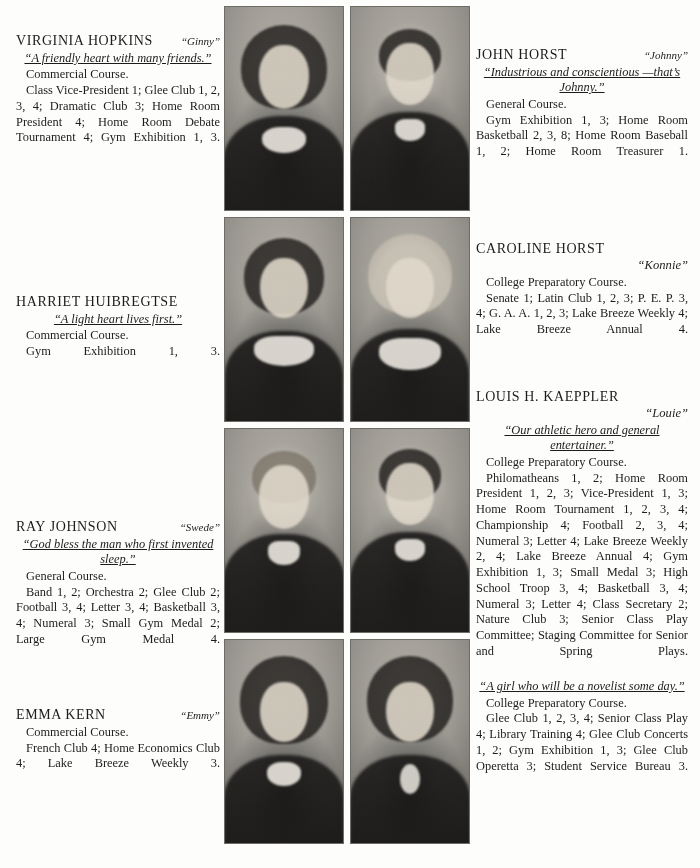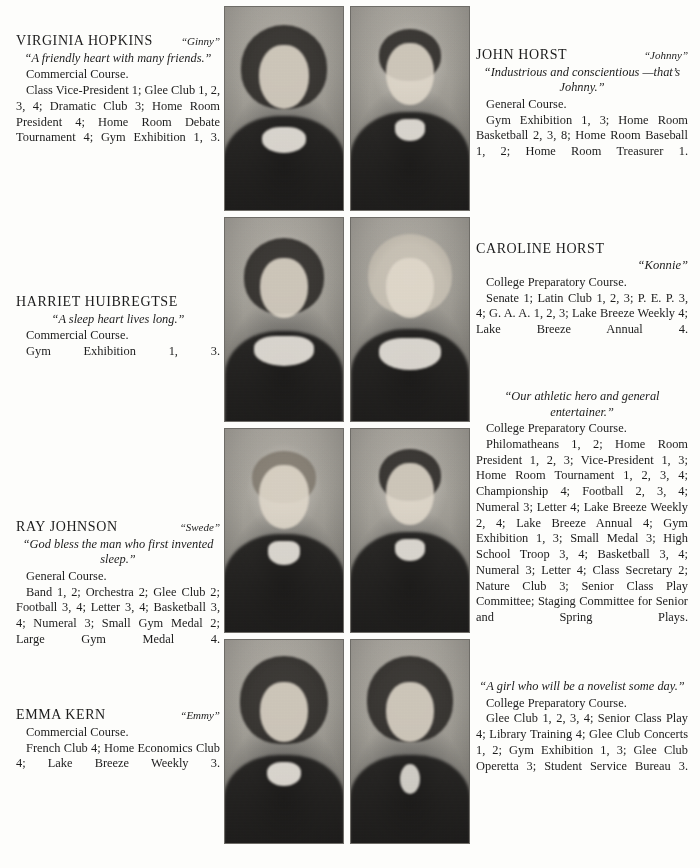--- a/index.html
+++ b/index.html
@@ -126,20 +126,21 @@
     display: block;
     text-align: right;
     font-style: italic;
     font-size: 12.6px;
   }
   .quote {
     font-style: italic;
     text-align: center;
     margin-top: 1px;
     line-height: 1.25;
+    text-decoration: underline;
   }
   .course {
     text-align: justify;
     text-indent: 10px;
     margin-top: 1px;
   }
   .acts {
     text-align: justify;
     text-indent: 10px;
     margin-top: 0px;
@@ -252,21 +253,21 @@
     <div class="quote">“A friendly heart with many friends.”</div>
     <div class="course">Commercial Course.</div>
     <div class="acts">Class Vice-President 1; Glee Club 1, 2, 3, 4; Dramatic Club 3; Home Room President 4; Home Room Debate Tournament 4; Gym Exhibition 1, 3.</div>
   </div>
 
   <div class="entry left" style="top:293px;">
     <div class="namerow">
       <span class="name">HARRIET HUIBREGTSE</span>
       <span class="nick"></span>
     </div>
-    <div class="quote">“A sleep heart lives long.”</div>
+    <div class="quote">“A light heart lives first.”</div>
     <div class="course">Commercial Course.</div>
     <div class="acts">Gym Exhibition 1, 3.</div>
   </div>
 
   <div class="entry left" style="top:518px;">
     <div class="namerow">
       <span class="name">RAY JOHNSON</span>
       <span class="nick">“Swede”</span>
     </div>
     <div class="quote">“God bless the man who first invented sleep.”</div>
@@ -296,20 +297,24 @@
   <div class="entry right" style="top:240px;">
     <div class="namerow stacked">
       <span class="name">CAROLINE HORST</span>
       <span class="nick-right">“Konnie”</span>
     </div>
     <div class="course">College Preparatory Course.</div>
     <div class="acts">Senate 1; Latin Club 1, 2, 3; P. E. P. 3, 4; G. A. A. 1, 2, 3; Lake Breeze Weekly 4; Lake Breeze Annual 4.</div>
   </div>
 
   <div class="entry right" style="top:388px;">
+    <div class="namerow stacked">
+      <span class="name">LOUIS H. KAEPPLER</span>
+      <span class="nick-right">“Louie”</span>
+    </div>
     <div class="quote">“Our athletic hero and general entertainer.”</div>
     <div class="course">College Preparatory Course.</div>
     <div class="acts">Philomatheans 1, 2; Home Room President 1, 2, 3; Vice-President 1, 3; Home Room Tournament 1, 2, 3, 4; Championship 4; Football 2, 3, 4; Numeral 3; Letter 4; Lake Breeze Weekly 2, 4; Lake Breeze Annual 4; Gym Exhibition 1, 3; Small Medal 3; High School Troop 3, 4; Basketball 3, 4; Numeral 3; Letter 4; Class Secretary 2; Nature Club 3; Senior Class Play Committee; Staging Committee for Senior and Spring Plays.</div>
   </div>
 
   <div class="entry right" style="top:678px;">
     <div class="quote">“A girl who will be a novelist some day.”</div>
     <div class="course">College Preparatory Course.</div>
     <div class="acts">Glee Club 1, 2, 3, 4; Senior Class Play 4; Library Training 4; Glee Club Concerts 1, 2; Gym Exhibition 1, 3; Glee Club Operetta 3; Student Service Bureau 3.</div>
   </div>

